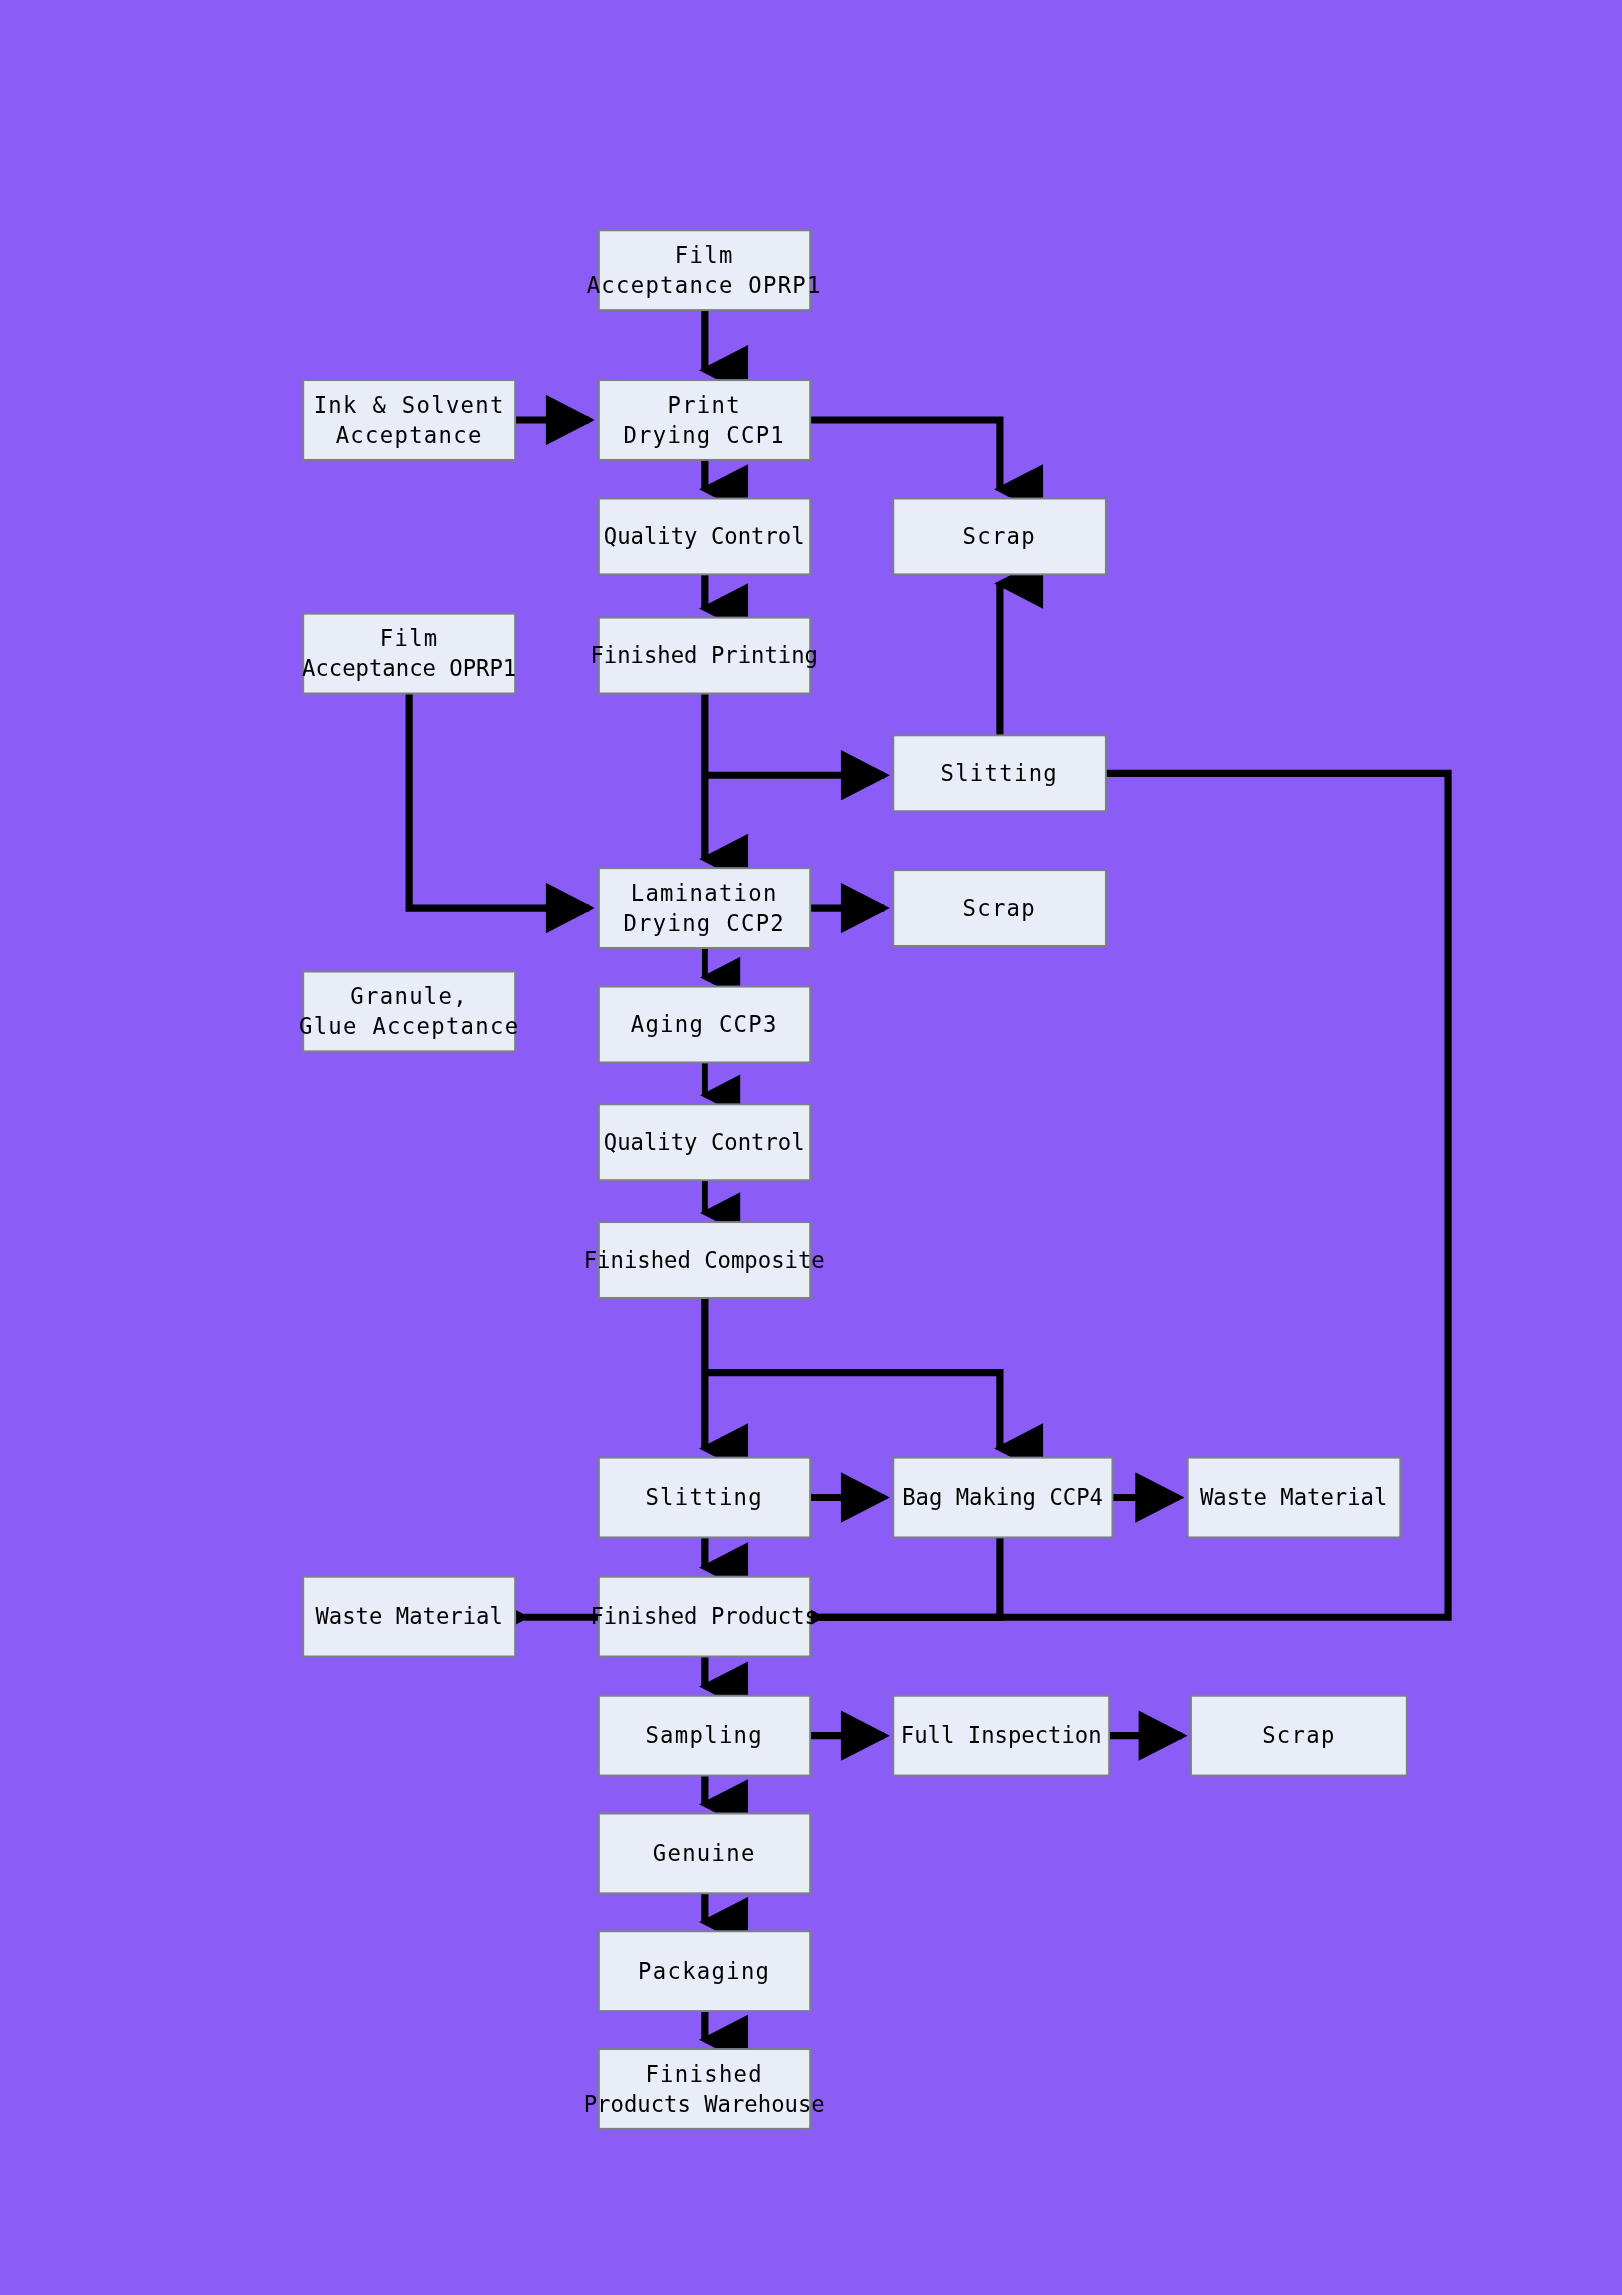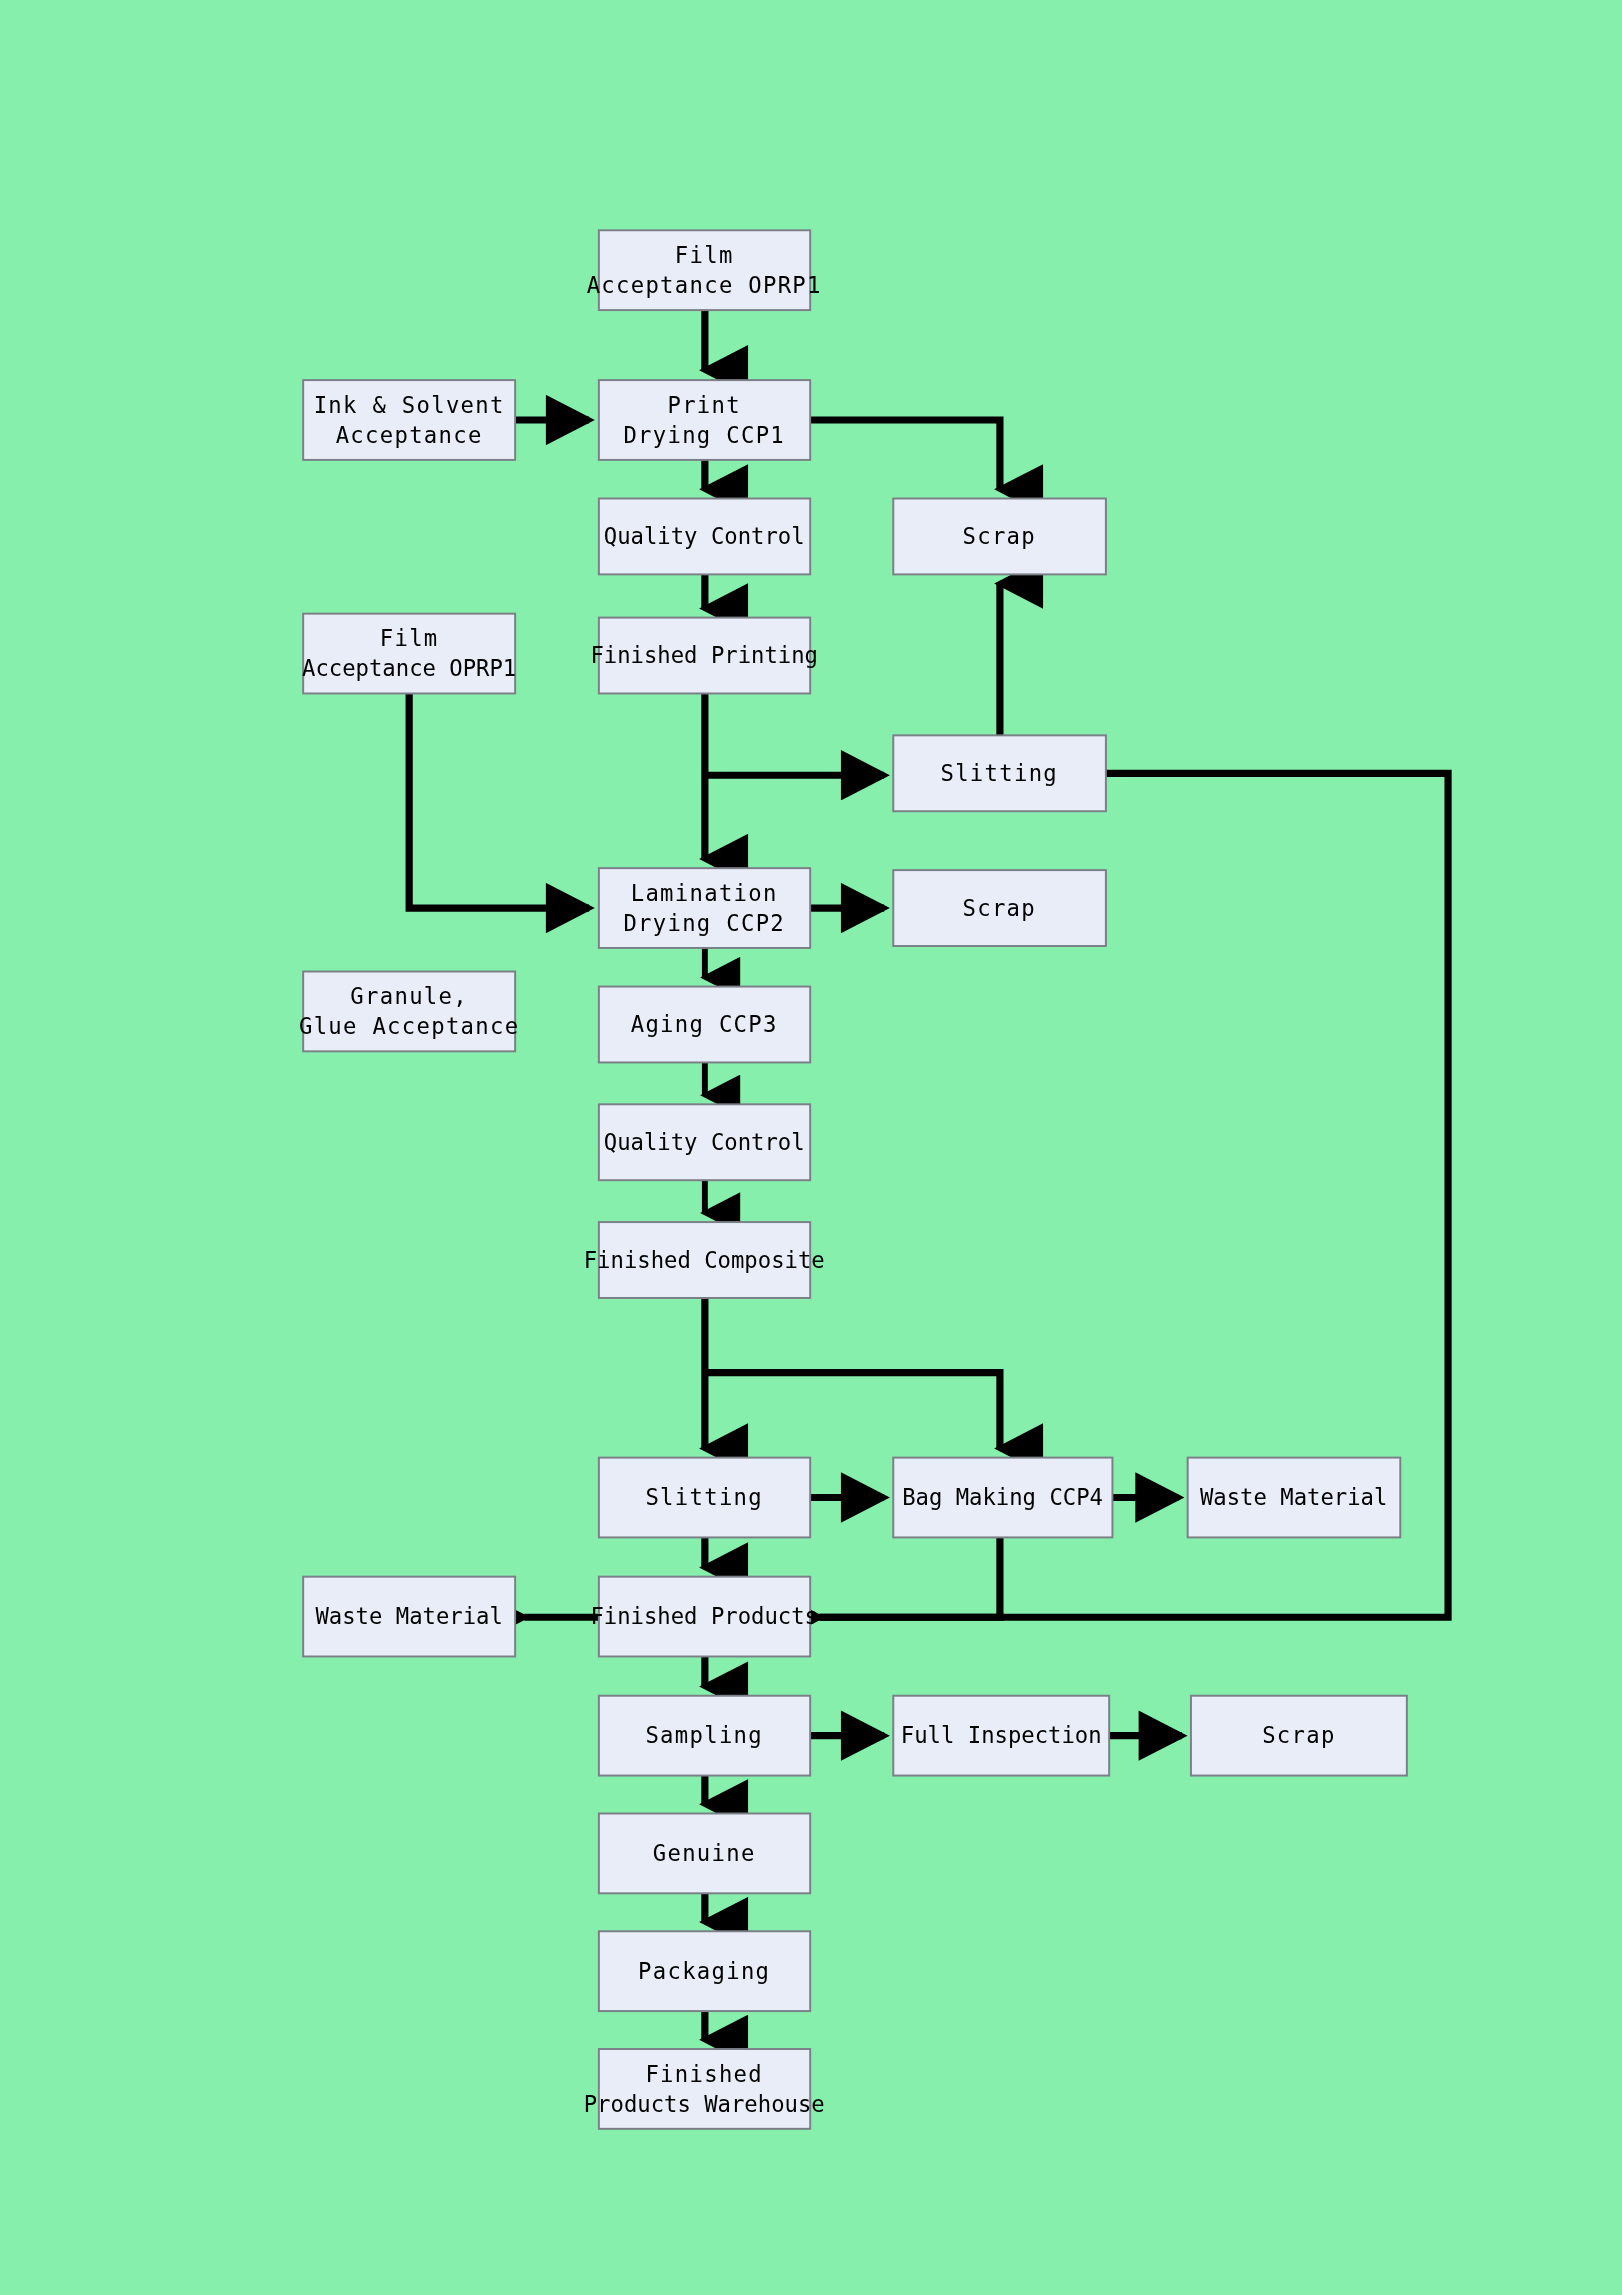--- a/index.html
+++ b/index.html
@@ -10,21 +10,21 @@
   body {
     width: 1623px;
     height: 2295px;
     font-family: "DejaVu Sans Mono", "Liberation Mono", monospace;
     overflow: hidden;
   }
   #diagram-root {
     position: relative;
     width: 1623px;
     height: 2295px;
-    background: #86efac;
+    background: #8b5cf6;
   }
   svg#flow-svg {
     position: absolute;
     left: 0;
     top: 0;
     width: 1623px;
     height: 2295px;
   }
   .node-rect {
     fill: #e8edf7;

